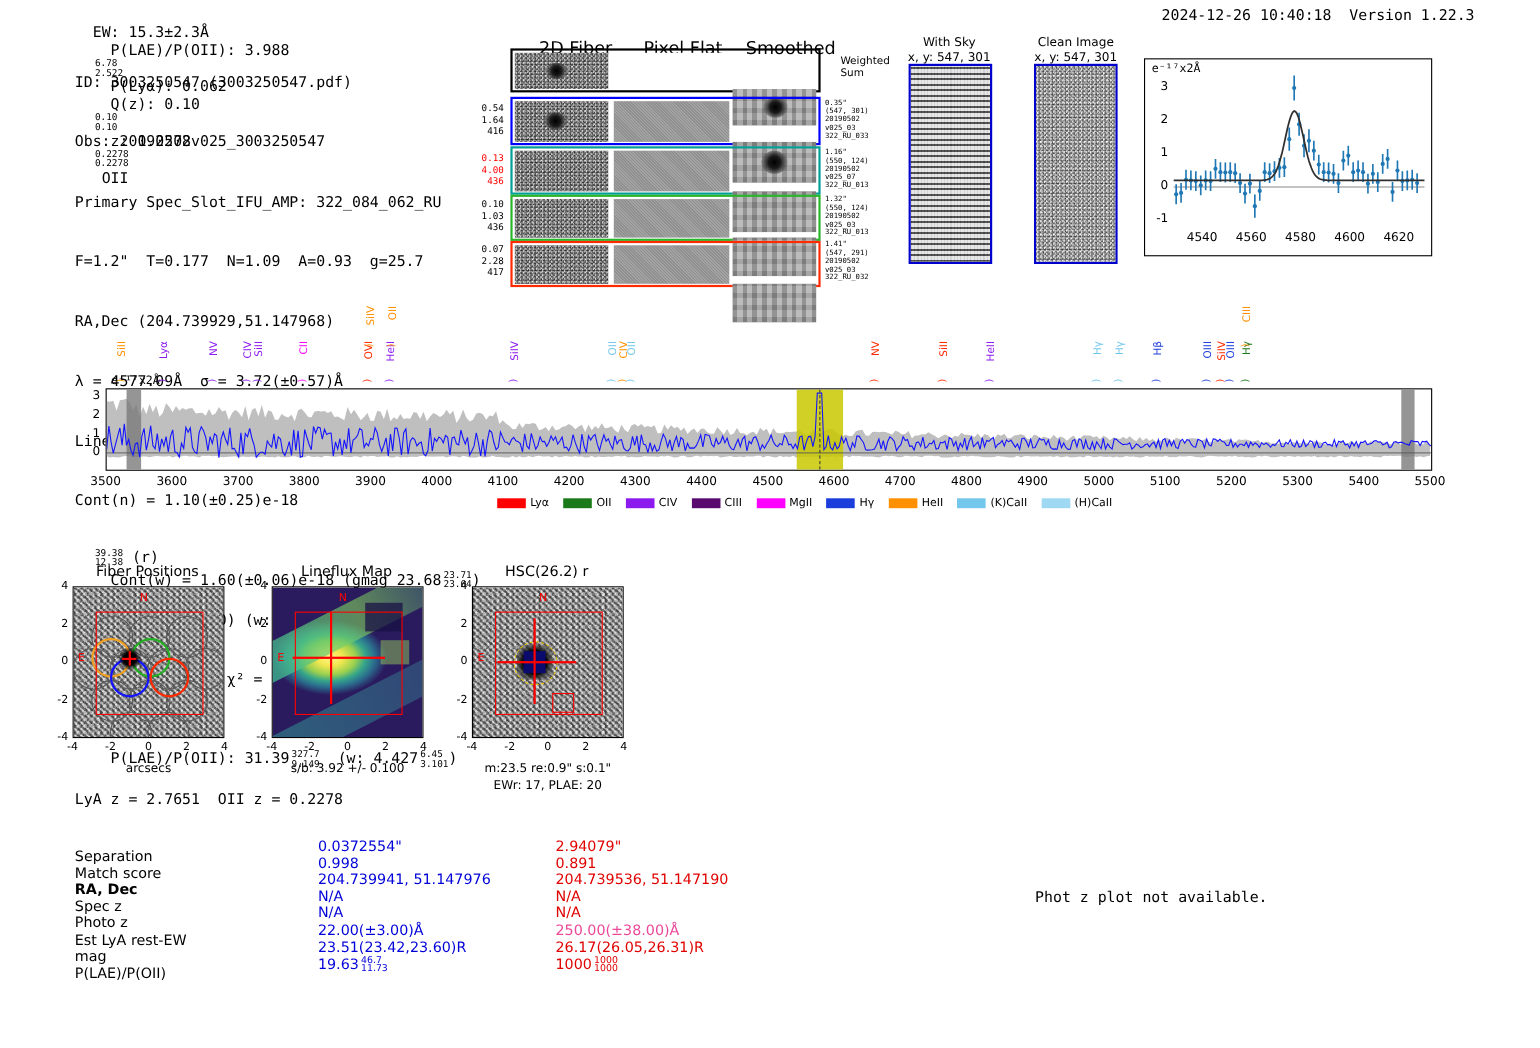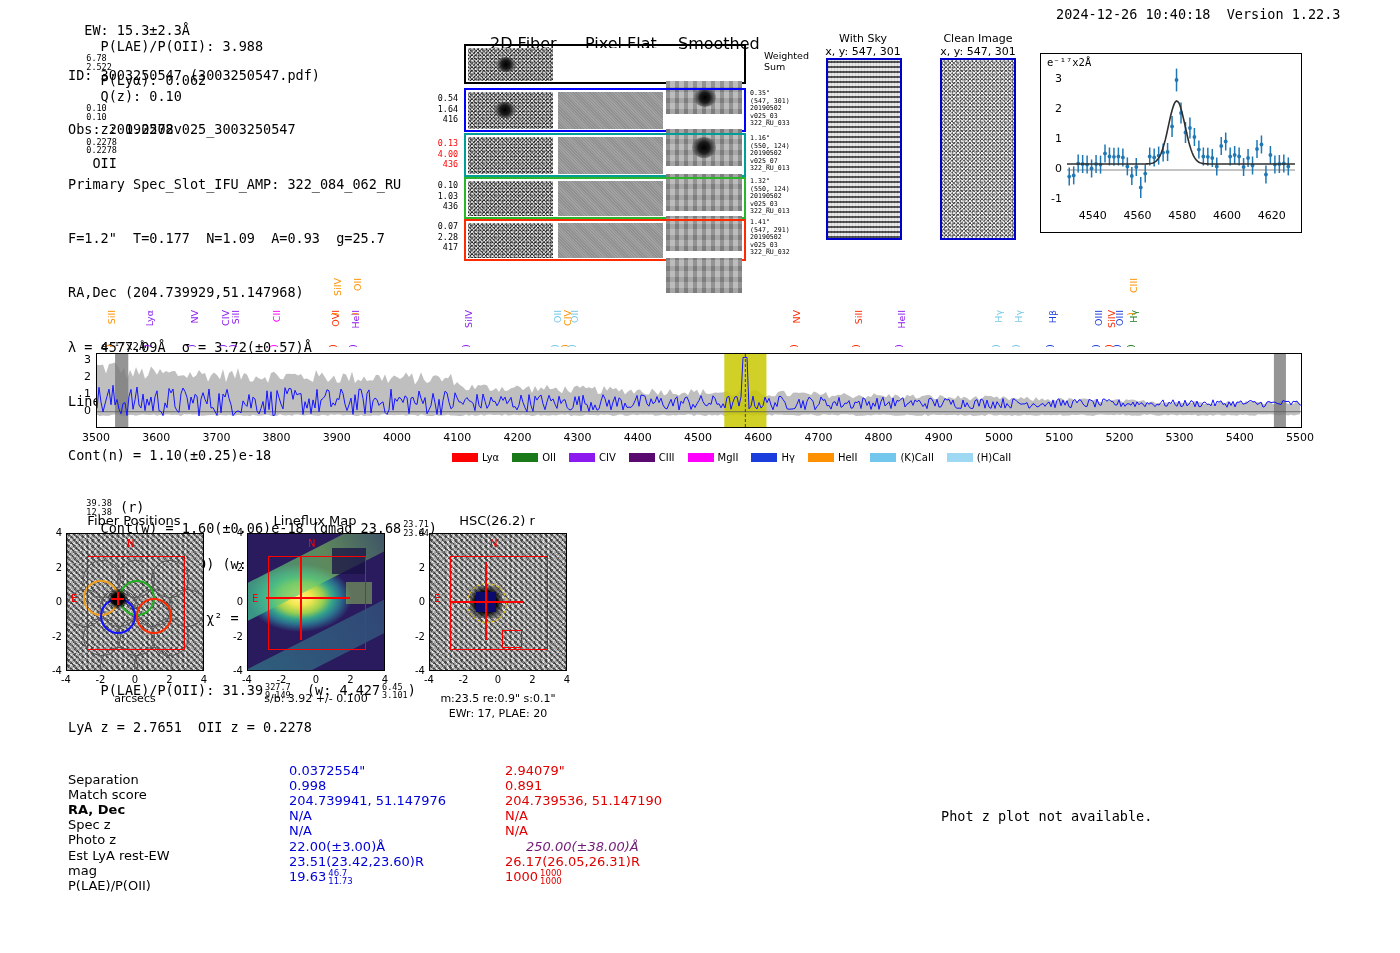--- a/index.html
+++ b/index.html
@@ -576,21 +576,21 @@
     <div style="top:21.2px;position:absolute;left:221px;color:#0000d8;white-space:pre;">204.739941, 51.147976</div>
     <div style="top:21.2px;position:absolute;left:437px;color:#e00000;white-space:pre;">204.739536, 51.147190</div>
     <div style="top:45.3px;position:absolute;left:0;white-space:pre;">Spec z</div>
     <div style="top:36.3px;position:absolute;left:221px;color:#0000d8;white-space:pre;">N/A</div>
     <div style="top:36.3px;position:absolute;left:437px;color:#e00000;white-space:pre;">N/A</div>
     <div style="top:60.4px;position:absolute;left:0;white-space:pre;">Photo z</div>
     <div style="top:51.4px;position:absolute;left:221px;color:#0000d8;white-space:pre;">N/A</div>
     <div style="top:51.4px;position:absolute;left:437px;color:#e00000;white-space:pre;">N/A</div>
     <div style="top:75.5px;position:absolute;left:0;white-space:pre;">Est LyA rest-EW</div>
     <div style="top:66.5px;position:absolute;left:221px;color:#0000d8;white-space:pre;">22.00(±3.00)Å</div>
-    <div style="top:66.5px;position:absolute;left:458px;color:#701a75;white-space:pre;font-style:italic;">250.00(±38.00)Å</div>
+    <div style="top:66.5px;position:absolute;left:437px;color:#ec4899;white-space:pre;">250.00(±38.00)Å</div>
     <div style="top:90.6px;position:absolute;left:0;white-space:pre;">mag</div>
     <div style="top:81.6px;position:absolute;left:221px;color:#0000d8;white-space:pre;">23.51(23.42,23.60)R</div>
     <div style="top:81.6px;position:absolute;left:437px;color:#e00000;white-space:pre;">26.17(26.05,26.31)R</div>
     <div style="top:105.7px;position:absolute;left:0;white-space:pre;">P(LAE)/P(OII)</div>
     <div style="top:96.7px;position:absolute;left:221px;color:#0000d8;white-space:pre;"><span>19.63</span><span class="frac"><span>46.7</span><span>11.73</span></span></div>
     <div style="top:96.7px;position:absolute;left:437px;color:#e00000;white-space:pre;"><span>1000</span><span class="frac"><span>1000</span><span>1000</span></span></div>
   </div>
 <div class="abs mono" id="photz">Phot z plot not available.</div>
 
 </body></html>

